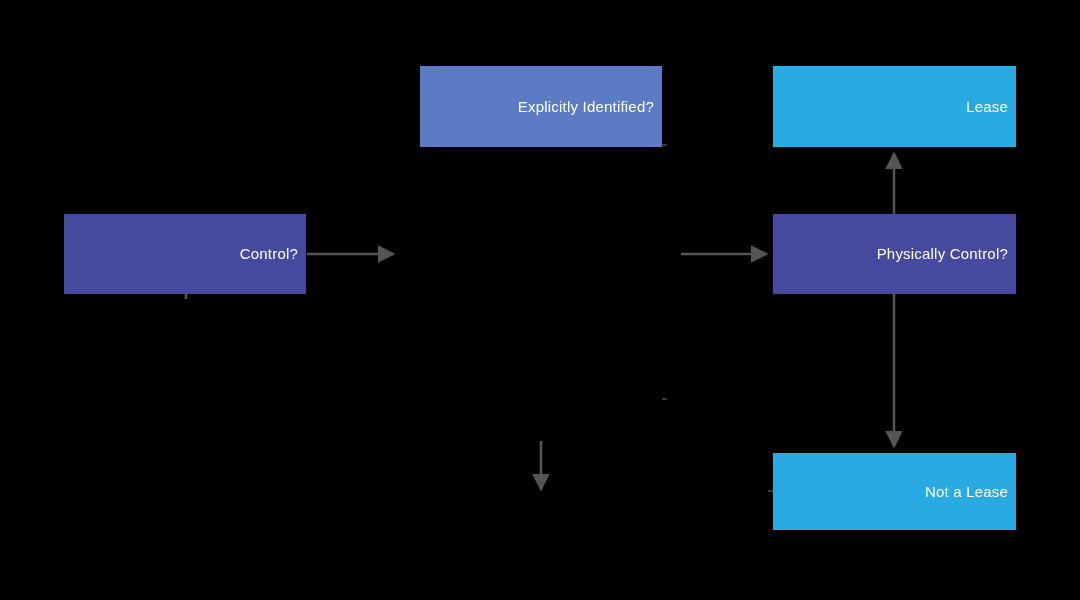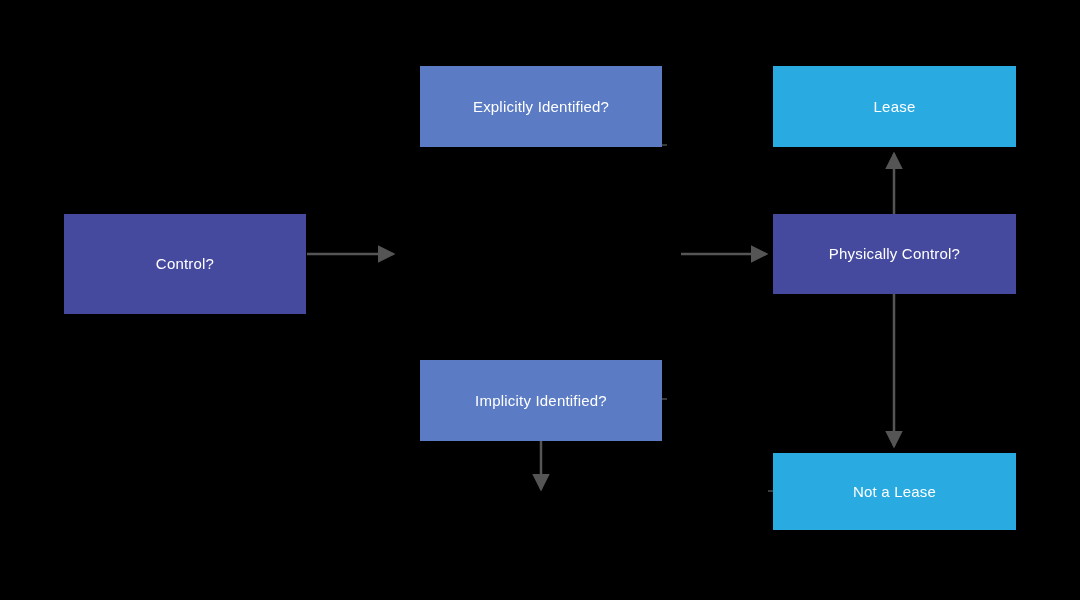--- a/index.html
+++ b/index.html
@@ -14,21 +14,21 @@
     position: relative;
     width: 1080px;
     height: 600px;
     background: #000000;
     overflow: hidden;
   }
   .node {
     position: absolute;
     display: flex;
     align-items: center;
-    justify-content: center;
+    justify-content: flex-end;
     text-align: center;
     color: #ffffff;
     font-size: 15px;
     font-weight: 400;
     letter-spacing: 0.2px;
     line-height: 1.2;
     box-sizing: border-box;
     padding: 4px 8px;
     user-select: none;
   }
@@ -86,31 +86,28 @@
 
     <g>
       <line x1="662" y1="399" x2="667" y2="399" stroke="#3a3a3a" stroke-width="2"></line>
     </g>
 
     <g>
       <line x1="768" y1="491" x2="773" y2="491" stroke="#3a3a3a" stroke-width="2"></line>
     </g>
   </svg>
 
-  <div class="node" id="node-control" style="left:64px; top:214px; width:242px; height:100px; background:#464a9e;">
+  <div class="node" id="node-control" style="left:64px; top:214px; width:242px; height:80px; background:#464a9e;">
     <span class="node-label">Control?</span>
   </div>
 
   <div class="node" id="node-explicitly-identified" style="left:420px; top:66px; width:242px; height:81px; background:#5b7cc4;">
     <span class="node-label">Explicitly Identified?</span>
   </div>
 
-  <div class="node" id="node-implicity-identified" style="left:420px; top:360px; width:242px; height:81px; background:#5b7cc4;">
-    <span class="node-label">Implicity Identified?</span>
-  </div>
 
   <div class="node" id="node-physically-distinct" style="left:773px; top:214px; width:243px; height:80px; background:#464a9e;">
     <span class="node-label">Physically Control?</span>
   </div>
 
   <div class="node" id="node-lease" style="left:773px; top:66px; width:243px; height:81px; background:#29abe2;">
     <span class="node-label">Lease</span>
   </div>
 
   <div class="node" id="node-not-a-lease" style="left:773px; top:453px; width:243px; height:77px; background:#29abe2;">

